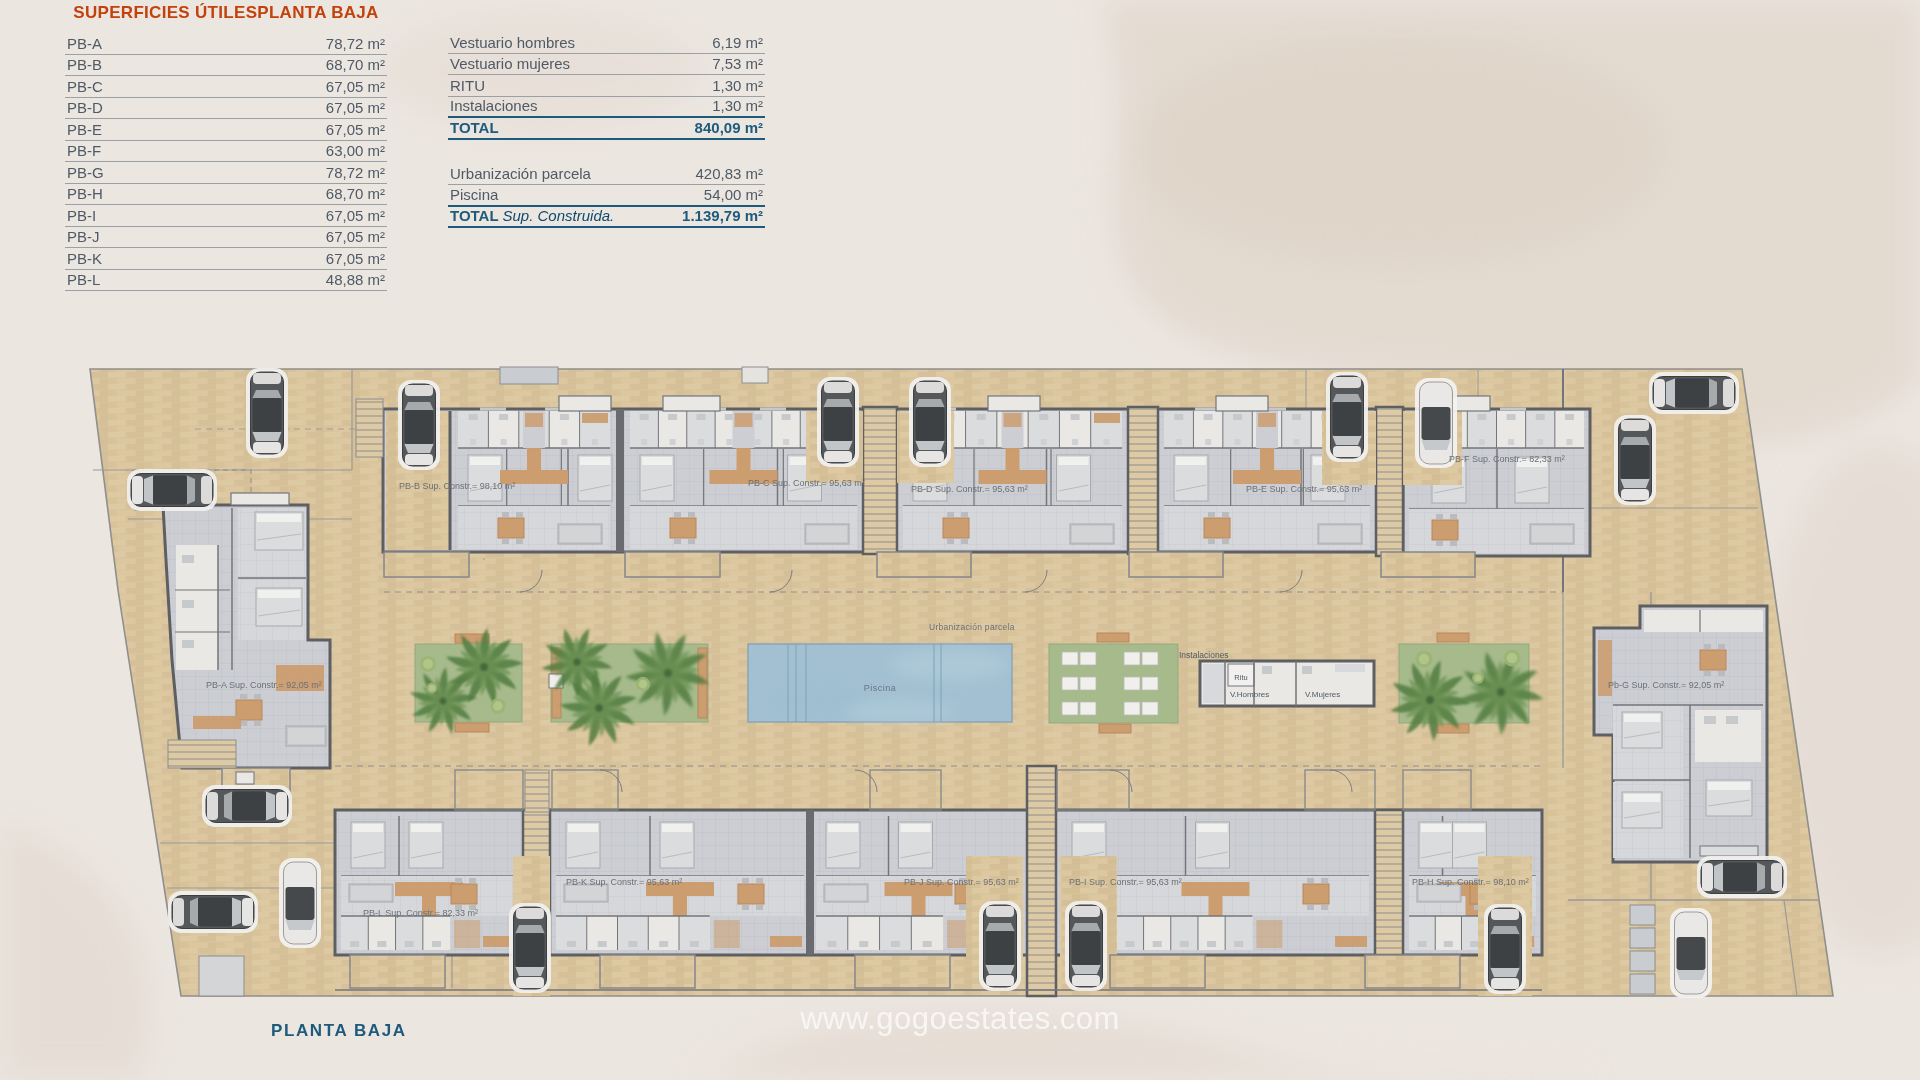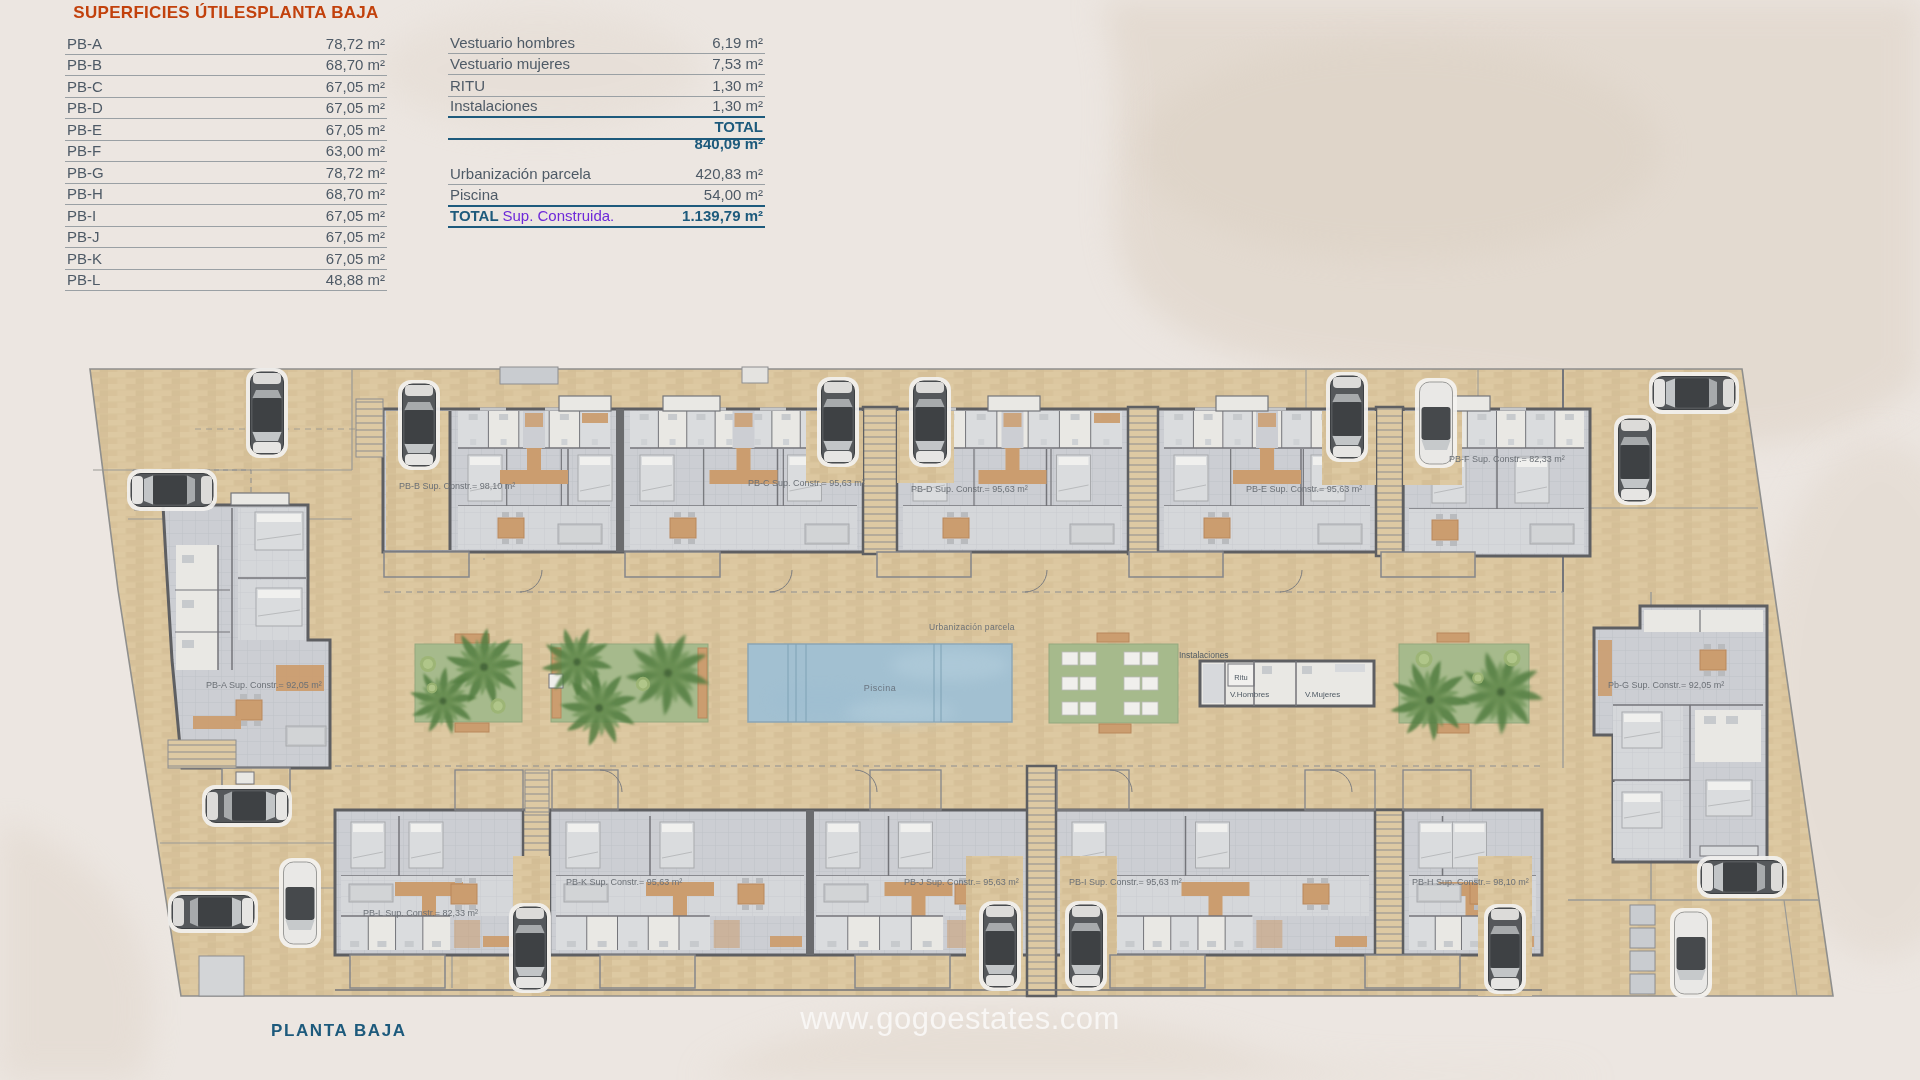--- a/index.html
+++ b/index.html
@@ -1,19 +1,19 @@
 <!DOCTYPE html>
 <html><head><meta charset="utf-8"><style>
 html,body{margin:0;padding:0;width:1920px;height:1080px;overflow:hidden;background:#ece6e1;font-family:"Liberation Sans",sans-serif;}
 #stage{position:relative;width:1920px;height:1080px;}
 svg{position:absolute;left:0;top:0;}
 .tblwrap{position:absolute;color:#4e5a66;font-size:15px;}
 .row{display:flex;justify-content:space-between;align-items:flex-end;box-sizing:border-box;height:21.5px;border-bottom:1px solid #9aa0a4;padding:0 2px 2px 2px;}
 .row.blue{border-bottom:2px solid #1d5a7c;}
-.btxt{color:#1d5a7c;font-weight:bold;flex-direction:column;}
+.btxt{color:#1d5a7c;font-weight:bold;}
 </style></head><body>
 <div id="stage">
 <svg width="1920" height="1080" viewBox="0 0 1920 1080">
 <defs>
 <pattern id="brick" width="36" height="12" patternUnits="userSpaceOnUse">
 <rect width="36" height="12" fill="#d8c39b"></rect>
 <rect x="0" y="0" width="17.5" height="5.5" fill="#ddc9a2"></rect>
 <rect x="18.5" y="0" width="17.5" height="5.5" fill="#d5bf97"></rect>
 <rect x="-9" y="6.5" width="17.5" height="5.5" fill="#d7c199"></rect>
 <rect x="9.5" y="6.5" width="17.5" height="5.5" fill="#dcc7a0"></rect>
@@ -1148,18 +1148,18 @@
 <div style="height:24px;"></div>
 <div class="row">
         <span>Urbanización parcela</span>
         <span>420,83 m²</span>
       </div>
 <div class="row blue">
         <span>Piscina</span>
         <span>54,00 m²</span>
       </div>
 <div class="row blue">
-        <span class="btxt">TOTAL <span style="font-weight:normal;color:#6d28d9;">Sup. Construida.</span></span>
+        <span class="btxt">TOTAL <span style="font-weight:normal;color:#0c4a6e;font-style:italic;">Sup. Construida.</span></span>
         <span class="btxt">1.139,79 m²</span>
       </div>
 </div>
 
 <div style="position:absolute;left:271px;top:1021px;color:#1d5a7c;font-weight:bold;font-size:17px;letter-spacing:1.6px;">PLANTA BAJA</div>
 </div>
 </body></html>

